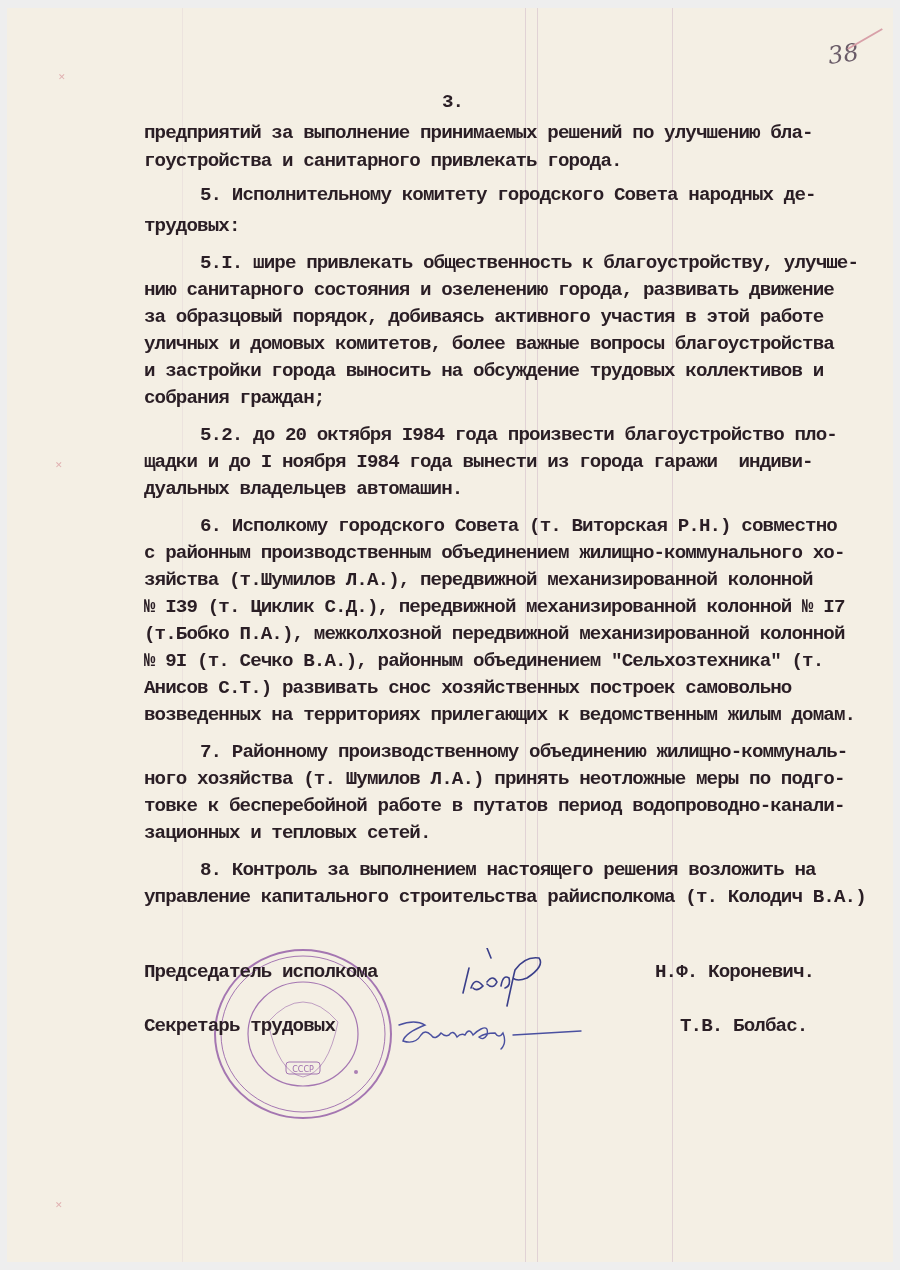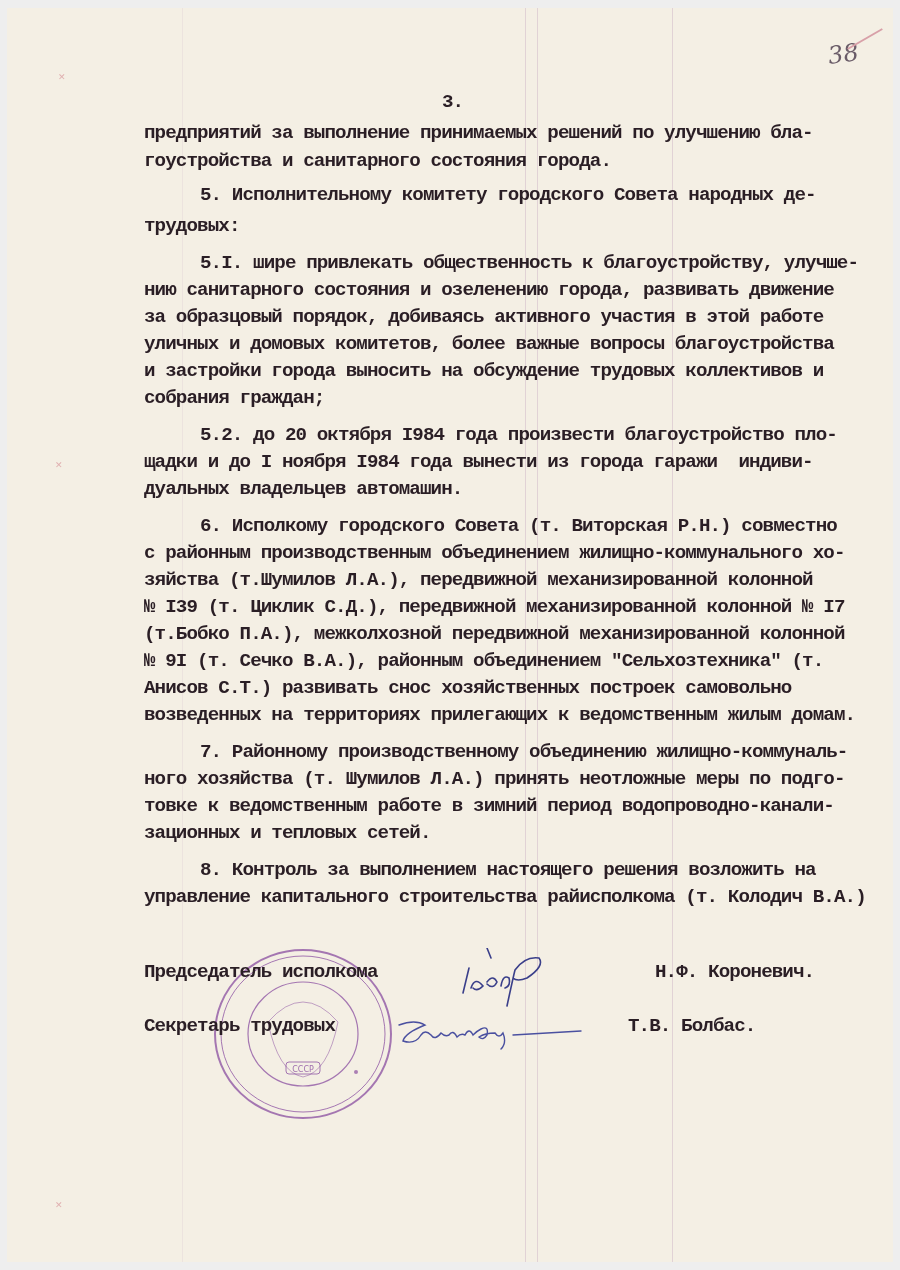--- a/index.html
+++ b/index.html
@@ -61,21 +61,21 @@
 <div class="pagenum">38</div>
 <div class="pagenum-tail"></div>
 
 <div class="margin-mark" style="left:58px;top:72px">✕</div>
 <div class="margin-mark" style="left:55px;top:460px">✕</div>
 <div class="margin-mark" style="left:55px;top:1200px">✕</div>
 
 <div class="typed" style="left:442px; top:93px">3.</div>
 
 <div class="typed" style="left:144px; top:124px">предприятий за выполнение принимаемых решений по улучшению бла-</div>
-<div class="typed" style="left:144px; top:152px">гоустройства и санитарного состояния города.</div>
+<div class="typed" style="left:144px; top:152px">гоустройства и санитарного привлекать города.</div>
 <div class="typed" style="left:200px; top:186px">5. Исполнительному комитету городского Совета народных де-</div>
 <div class="typed" style="left:144px; top:217px">трудовых:</div>
 
 <div class="typed" style="left:200px; top:254px">5.I. шире привлекать общественность к благоустройству, улучше-</div>
 <div class="typed" style="left:144px; top:281px">нию санитарного состояния и озеленению города, развивать движение</div>
 <div class="typed" style="left:144px; top:308px">за образцовый порядок, добиваясь активного участия в этой работе</div>
 <div class="typed" style="left:144px; top:335px">уличных и домовых комитетов, более важные вопросы благоустройства</div>
 <div class="typed" style="left:144px; top:362px">и застройки города выносить на обсуждение трудовых коллективов и</div>
 <div class="typed" style="left:144px; top:389px">собрания граждан;</div>
 
@@ -87,41 +87,41 @@
 <div class="typed" style="left:144px; top:544px">с районным производственным объединением жилищно-коммунального хо-</div>
 <div class="typed" style="left:144px; top:571px">зяйства (т.Шумилов Л.А.), передвижной механизированной колонной</div>
 <div class="typed" style="left:144px; top:598px">№ I39 (т. Циклик С.Д.), передвижной механизированной колонной № I7</div>
 <div class="typed" style="left:144px; top:625px">(т.Бобко П.А.), межколхозной передвижной механизированной колонной</div>
 <div class="typed" style="left:144px; top:652px">№ 9I (т. Сечко В.А.), районным объединением "Сельхозтехника" (т.</div>
 <div class="typed" style="left:144px; top:679px">Анисов С.Т.) развивать снос хозяйственных построек самовольно</div>
 <div class="typed" style="left:144px; top:706px">возведенных на территориях прилегающих к ведомственным жилым домам.</div>
 
 <div class="typed" style="left:200px; top:743px">7. Районному производственному объединению жилищно-коммуналь-</div>
 <div class="typed" style="left:144px; top:770px">ного хозяйства (т. Шумилов Л.А.) принять неотложные меры по подго-</div>
-<div class="typed" style="left:144px; top:797px">товке к ведомственным работе в зимний период водопроводно-канали-</div>
+<div class="typed" style="left:144px; top:797px">товке к бесперебойной работе в путатов период водопроводно-канали-</div>
 <div class="typed" style="left:144px; top:824px">зационных и тепловых сетей.</div>
 
 <div class="typed" style="left:200px; top:861px">8. Контроль за выполнением настоящего решения возложить на</div>
 <div class="typed" style="left:144px; top:888px">управление капитального строительства райисполкома (т. Колодич В.А.)</div>
 
 <svg class="stamp" viewBox="0 0 190 180">
   <g fill="none" stroke="#8a4ea0" stroke-opacity="0.75">
     <ellipse cx="95" cy="92" rx="88" ry="84" stroke-width="2"></ellipse>
     <ellipse cx="95" cy="92" rx="82" ry="78" stroke-width="1"></ellipse>
     <ellipse cx="95" cy="92" rx="55" ry="52" stroke-width="1.2"></ellipse>
     <path d="M60 80 Q95 40 130 80 Q120 130 95 135 Q70 130 60 80Z" stroke-width="1" stroke-opacity="0.5"></path>
     <rect x="78" y="120" width="34" height="12" rx="3" stroke-width="1"></rect>
   </g>
   <text x="95" y="130" text-anchor="middle" font-size="8" fill="#8a4ea0" fill-opacity="0.8" font-family="DejaVu Sans, sans-serif">СССР</text>
   <circle cx="148" cy="130" r="2" fill="#8a4ea0" fill-opacity="0.7"></circle>
 </svg>
 
 <div class="typed" style="left:144px; top:963px">Председатель исполкома</div>
 <div class="typed" style="left:655px; top:963px">Н.Ф. Короневич.</div>
 <div class="typed" style="left:144px; top:1017px">Секретарь трудовых</div>
-<div class="typed" style="left:628px; top:1017px">Т.В. Болбас.</div>
+<div class="typed" style="left:680px; top:1017px">Т.В. Болбас.</div>
 
 <svg class="sig" style="left:455px; top:948px" width="120" height="65" viewBox="0 0 120 65">
   <path d="M8 45 L14 20 M16 40 Q20 28 28 38 Q22 44 18 40 M32 34 Q38 26 42 34 Q38 42 32 36 M46 38 Q48 26 54 30 Q56 38 50 40 M52 58 Q58 30 60 22 Q70 8 84 10 Q90 18 72 30 Q62 34 58 30 M36 10 L32 0" fill="none" stroke="#3a3f8a" stroke-width="1.6" stroke-linecap="round"></path>
 </svg>
 <svg class="sig" style="left:395px; top:1015px" width="200" height="35" viewBox="0 0 200 35">
   <path d="M4 10 Q20 4 30 10 Q10 18 8 26 Q20 30 26 20 Q30 14 36 20 Q40 26 46 18 Q50 22 54 20 Q58 14 62 22 Q66 18 70 20 Q74 12 78 20 Q82 16 86 14 Q94 10 92 20 Q88 26 84 22 Q90 18 100 18 Q104 24 108 18 Q112 28 106 34 M118 20 L186 16" fill="none" stroke="#4a50a0" stroke-width="1.4" stroke-linecap="round"></path>
 </svg>
 
 </body></html>

